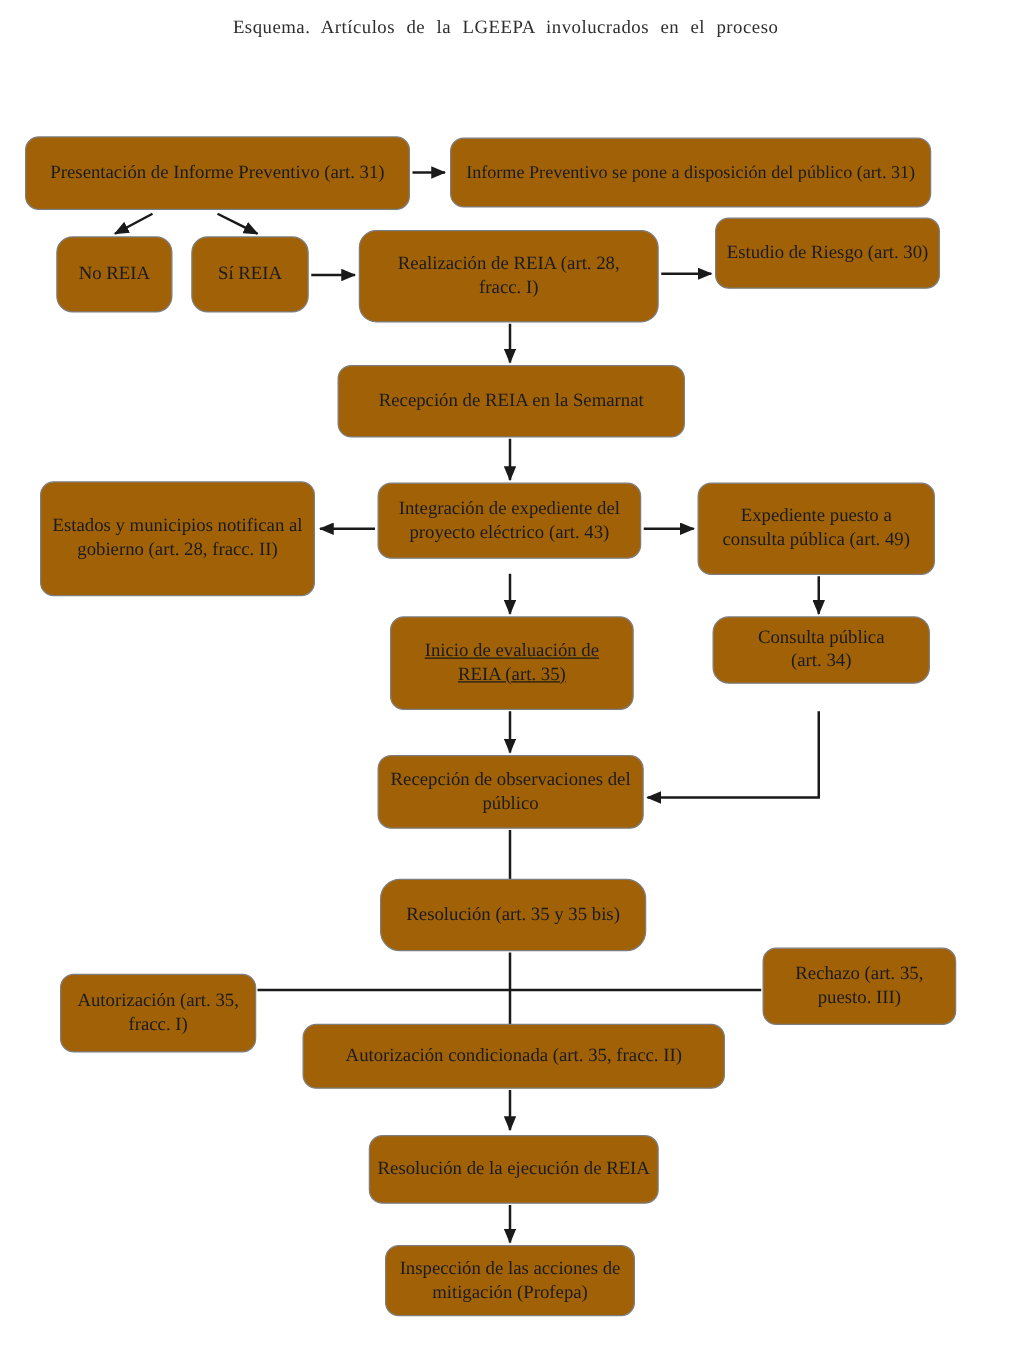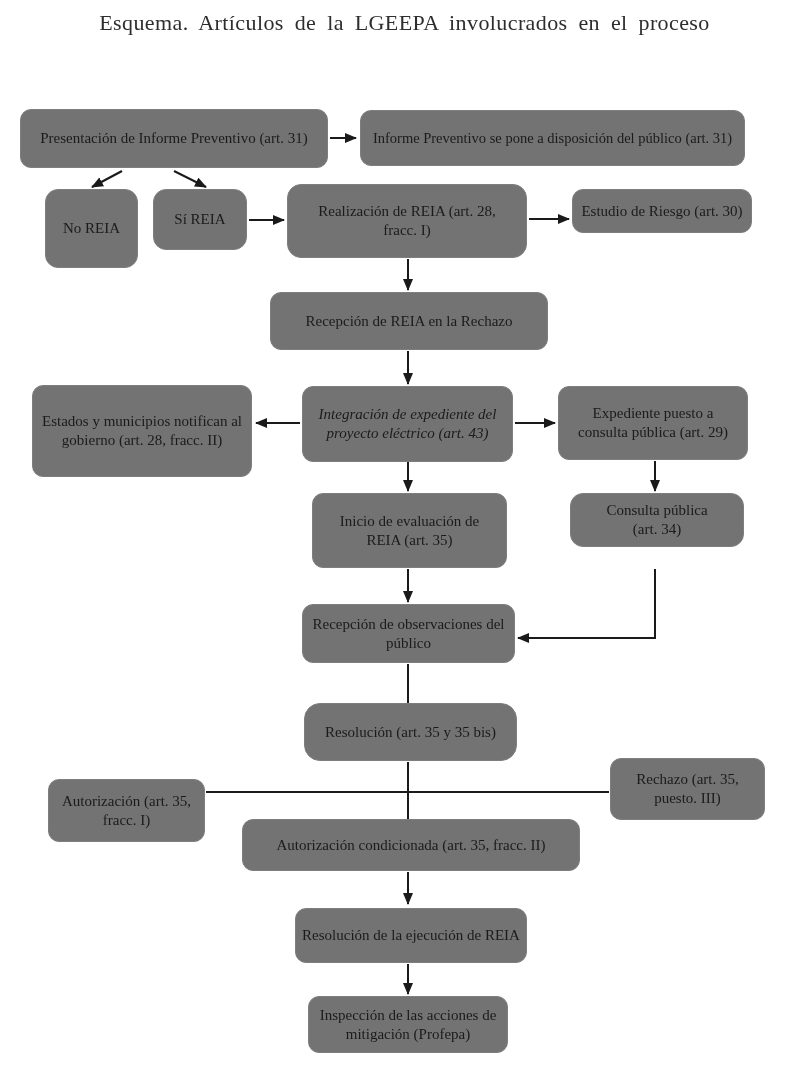--- a/index.html
+++ b/index.html
@@ -11,35 +11,35 @@
     font-family: "Liberation Serif", serif;
     overflow: hidden;
   }
   #title {
     position: absolute;
     top: 9px;
     left: 0;
     width: 809px;
     text-align: center;
     color: #2e2e2e;
-    font-size: 22px;
+    font-size: 15px;
     line-height: 27px;
     letter-spacing: 0.4px;
     word-spacing: 5px;
   }
   #edges {
     position: absolute;
     top: 0; left: 0;
     width: 809px;
     height: 1087px;
   }
   .node {
     position: absolute;
     box-sizing: border-box;
-    background: #737373;
+    background: #a16207;
     border: 1.6px solid #7e7e7e;
     border-radius: 11px;
     display: flex;
     align-items: center;
     justify-content: center;
     text-align: center;
     padding: 15px 6px;
     font-size: 15px;
     line-height: 1.25;
     color: #1b1b1b;
@@ -82,41 +82,41 @@
       <line x1="206" y1="792" x2="609" y2="792"></line>
       <line x1="408" y1="872" x2="408" y2="904" marker-end="url(#arrow)"></line>
       <line x1="408" y1="964" x2="408" y2="994" marker-end="url(#arrow)"></line>
     </g>
   </svg>
 
   <div class="node" style="left:20px; top:109px; width:308px; height:59px;">Presentación de Informe Preventivo (art. 31)</div>
 
   <div class="node nowrap fs-sm" style="left:360px; top:110px; width:385px; height:56px;">Informe Preventivo se pone a disposición del público (art. 31)</div>
 
-  <div class="node" style="left:45px; top:189px; width:93px; height:79px; border-radius:13px;text-align:right;">No REIA</div>
+  <div class="node" style="left:45px; top:189px; width:93px; height:61px; border-radius:13px;text-align:right;">No REIA</div>
 
   <div class="node" style="left:153px; top:189px; width:94px; height:61px; border-radius:13px;">Sí REIA</div>
 
   <div class="node" style="left:287px; top:184px; width:240px; height:74px; border-radius:14px;">Realización de REIA (art. 28,
 fracc. I)</div>
 
-  <div class="node nowrap" style="left:572px; top:189px; width:180px; height:44px;">Estudio de Riesgo (art. 30)</div>
+  <div class="node nowrap" style="left:572px; top:174px; width:180px; height:57px;">Estudio de Riesgo (art. 30)</div>
 
-  <div class="node nowrap" style="left:270px; top:292px; width:278px; height:58px;">Recepción de REIA en la Rechazo</div>
+  <div class="node nowrap" style="left:270px; top:292px; width:278px; height:58px;">Recepción de REIA en la Semarnat</div>
 
   <div class="node" style="left:32px; top:385px; width:220px; height:92px;">Estados y municipios notifican al
 gobierno (art. 28, fracc. II)</div>
 
-  <div class="node" style="left:302px; top:386px; width:211px; height:76px;font-style:italic;">Integración de expediente del
+  <div class="node" style="left:302px; top:386px; width:211px; height:61px;">Integración de expediente del
 proyecto eléctrico (art. 43)</div>
 
   <div class="node" style="left:558px; top:386px; width:190px; height:74px;">Expediente puesto a
-consulta pública (art. 29)</div>
+consulta pública (art. 49)</div>
 
-  <div class="node" style="left:312px; top:493px; width:195px; height:75px;">Inicio de evaluación de
+  <div class="node" style="left:312px; top:493px; width:195px; height:75px;text-decoration:underline;">Inicio de evaluación de
 REIA (art. 35)</div>
 
   <div class="node" style="left:570px; top:493px; width:174px; height:54px;border-radius:13px;">Consulta pública
 (art. 34)</div>
 
   <div class="node" style="left:302px; top:604px; width:213px; height:59px;">Recepción de observaciones del
 público</div>
 
   <div class="node nowrap" style="left:304px; top:703px; width:213px; height:58px;border-radius:16px;">Resolución (art. 35 y 35 bis)</div>
 

